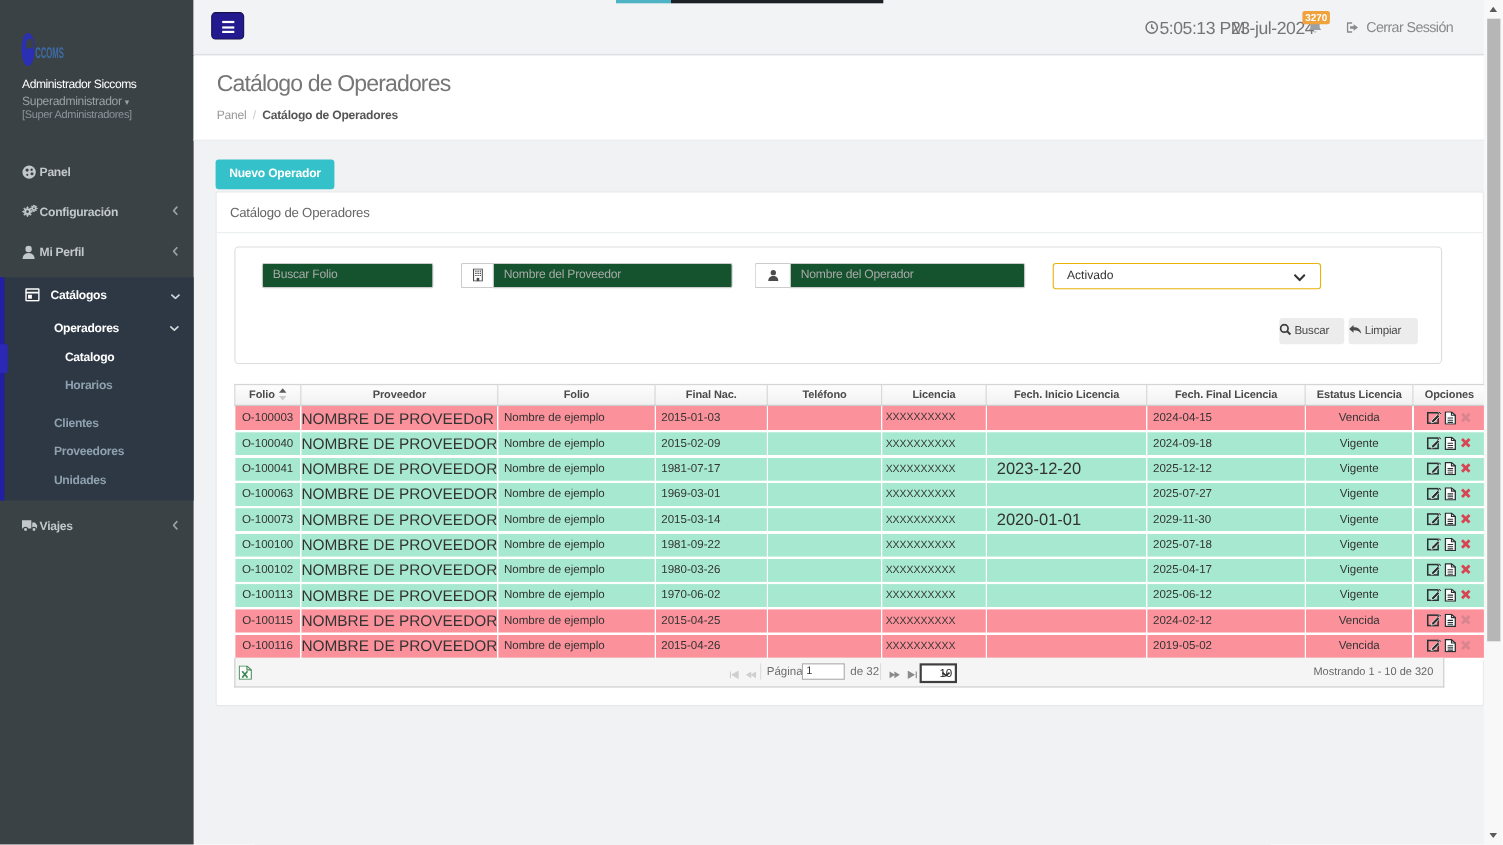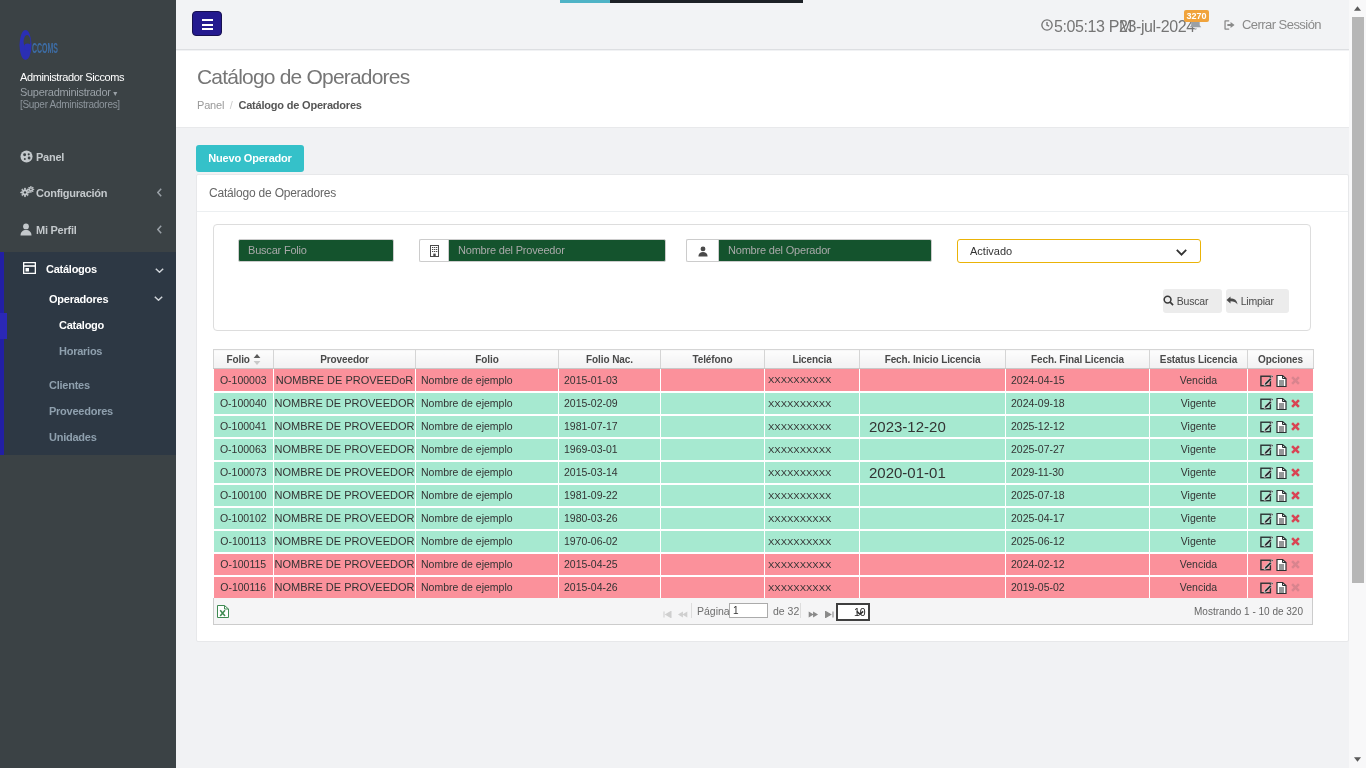--- a/index.html
+++ b/index.html
@@ -35,21 +35,21 @@
 .inp{position:absolute;top:14px;height:23px;border:1px solid #ccc;border-radius:2px;background:#14532d;color:#a9a9a9;font-size:11px;line-height:21px;padding-left:9px;letter-spacing:-.2px}
 .addon{position:absolute;top:14px;height:23px;width:29px;border:1px solid #ccc;border-right:none;border-radius:2px 0 0 2px;background:#fff;text-align:center;line-height:23px}
 #fsel{position:absolute;left:743px;top:14px;width:244px;height:24px;border:1px solid #eab308;border-radius:3px;background:#fff;font-size:11px;color:#333;line-height:22px;padding-left:12px}
 .btn{position:absolute;top:64px;height:24px;background:#ececec;border-radius:3px;color:#4a4a4a;font-size:10.5px;line-height:24px;letter-spacing:-.2px}
 #grid{position:absolute;left:213px;top:349px;border-collapse:collapse;table-layout:fixed;color:#333}
 #grid th{height:19px;background:linear-gradient(#fdfdfd,#f1f1f2);border:1px solid #d5d5d5;border-bottom:1px solid #c8c8c8;font-size:10px;color:#4a4a4a;font-weight:bold;padding:0;letter-spacing:-.1px}
 #grid td{height:23px;border-bottom:2px solid #fff;border-right:1px solid rgba(255,255,255,.55);padding:0;overflow:hidden;white-space:nowrap}
 #grid tr.rr td{background:#fb919b}
 #grid tr.rg td{background:#a6e9d0}
 .cf{text-align:center;font-size:10.5px}
-.cp{text-align:center;font-size:11px}
+.cp{font-size:14px}
 .cn{font-size:10.5px;padding-left:5px!important}
 .cd{font-size:10.5px;padding-left:5px!important}
 .cl{font-size:9.5px;padding-left:3px!important}
 .ci{font-size:15px;padding-left:9px!important}
 .cs{text-align:center;font-size:10.5px}
 .ops{text-align:center}
 .ops svg{vertical-align:middle;margin:0 1.5px}
 #pager{position:absolute;left:213px;top:598px;width:1100px;height:27px;background:#f5f5f6;border:1px solid #ccc;border-top:none;font-size:10.5px;color:#6e6e6e}
 #mostr{position:absolute;right:9px;top:8px;font-size:10px;color:#666}
 #sb{position:absolute;right:0;top:0;width:17px;height:768px;background:#f8f8f9;z-index:50}
@@ -117,20 +117,32 @@
       <svg class="abs" style="right:13px;top:44px" width="9" height="5" viewBox="0 0 9 5">
           <path d="M0.8 0.8 L4.5 4.2 L8.2 0.8" fill="none" stroke="#d0d5da" stroke-width="1.5"></path>
         </svg>
       <div id="activebar"></div>
       <div class="smi" style="left:55px;top:67px;color:#fff">Catalogo</div>
       <div class="smi" style="left:55px;top:93px">Horarios</div>
       <div class="smi" style="left:45px;top:127px">Clientes</div>
       <div class="smi" style="left:45px;top:153px">Proveedores</div>
       <div class="smi" style="left:45px;top:179px">Unidades</div>
     </div>
+    <div class="mi" style="top:464px">
+        <span class="ico"><svg width="14" height="12" viewBox="0 0 14 12">
+            <path d="M0 1 h8.5 v7.5 h-8.5 z" fill="#c3c8cb"></path>
+            <path d="M9.3 3 h2.4 l2.1 2.5 v3 h-4.5 z" fill="#c3c8cb"></path>
+            <circle cx="3.2" cy="9.3" r="1.9" fill="#c3c8cb" stroke="#3b4245" stroke-width="1.1"></circle>
+            <circle cx="10.9" cy="9.3" r="1.9" fill="#c3c8cb" stroke="#3b4245" stroke-width="1.1"></circle>
+          </svg></span>
+        <span class="txt">Viajes</span>
+        <span class="chev"><svg width="5" height="9" viewBox="0 0 5 9">
+            <path d="M4.2 0.8 L0.8 4.5 L4.2 8.2" fill="none" stroke="#9aa1a7" stroke-width="1.5"></path>
+          </svg></span>
+      </div>
   </div>
   <div id="topbar">
     <div id="burger">
         <span class="b" style="top:7px"></span>
         <span class="b" style="top:11.5px"></span>
         <span class="b" style="top:16px"></span>
       </div>
     <svg style="position:absolute;left:865px;top:19px" width="12" height="12" viewBox="0 0 14 14">
         <circle cx="7" cy="7" r="6" fill="none" stroke="#757575" stroke-width="1.6"></circle>
         <path d="M7 3.5 V7 L9.5 8.5" fill="none" stroke="#757575" stroke-width="1.6"></path>
@@ -195,21 +207,21 @@
         <col style="width:66px">
       </colgroup>
     <tbody>
         <tr>
       <th>Folio <svg width="8" height="11" viewBox="0 0 8 11" style="vertical-align:-2px">
               <path d="M4 0 L7.4 4 H0.6 z" fill="#5a5a5a"></path>
               <path d="M4 11 L7.4 7 H0.6 z" fill="#c9c9c9"></path>
             </svg></th>
           <th>Proveedor</th>
           <th>Folio</th>
-          <th>Folio Nac.</th>
+          <th>Final Nac.</th>
           <th>Teléfono</th>
           <th>Licencia</th>
           <th>Fech. Inicio Licencia</th>
           <th>Fech. Final Licencia</th>
           <th>Estatus Licencia</th>
           <th>Opciones</th>
     </tr>
     <tr class="rr">
           <td class="cf">O-100003</td>
           <td class="cp">NOMBRE DE PROVEEDoR</td>

